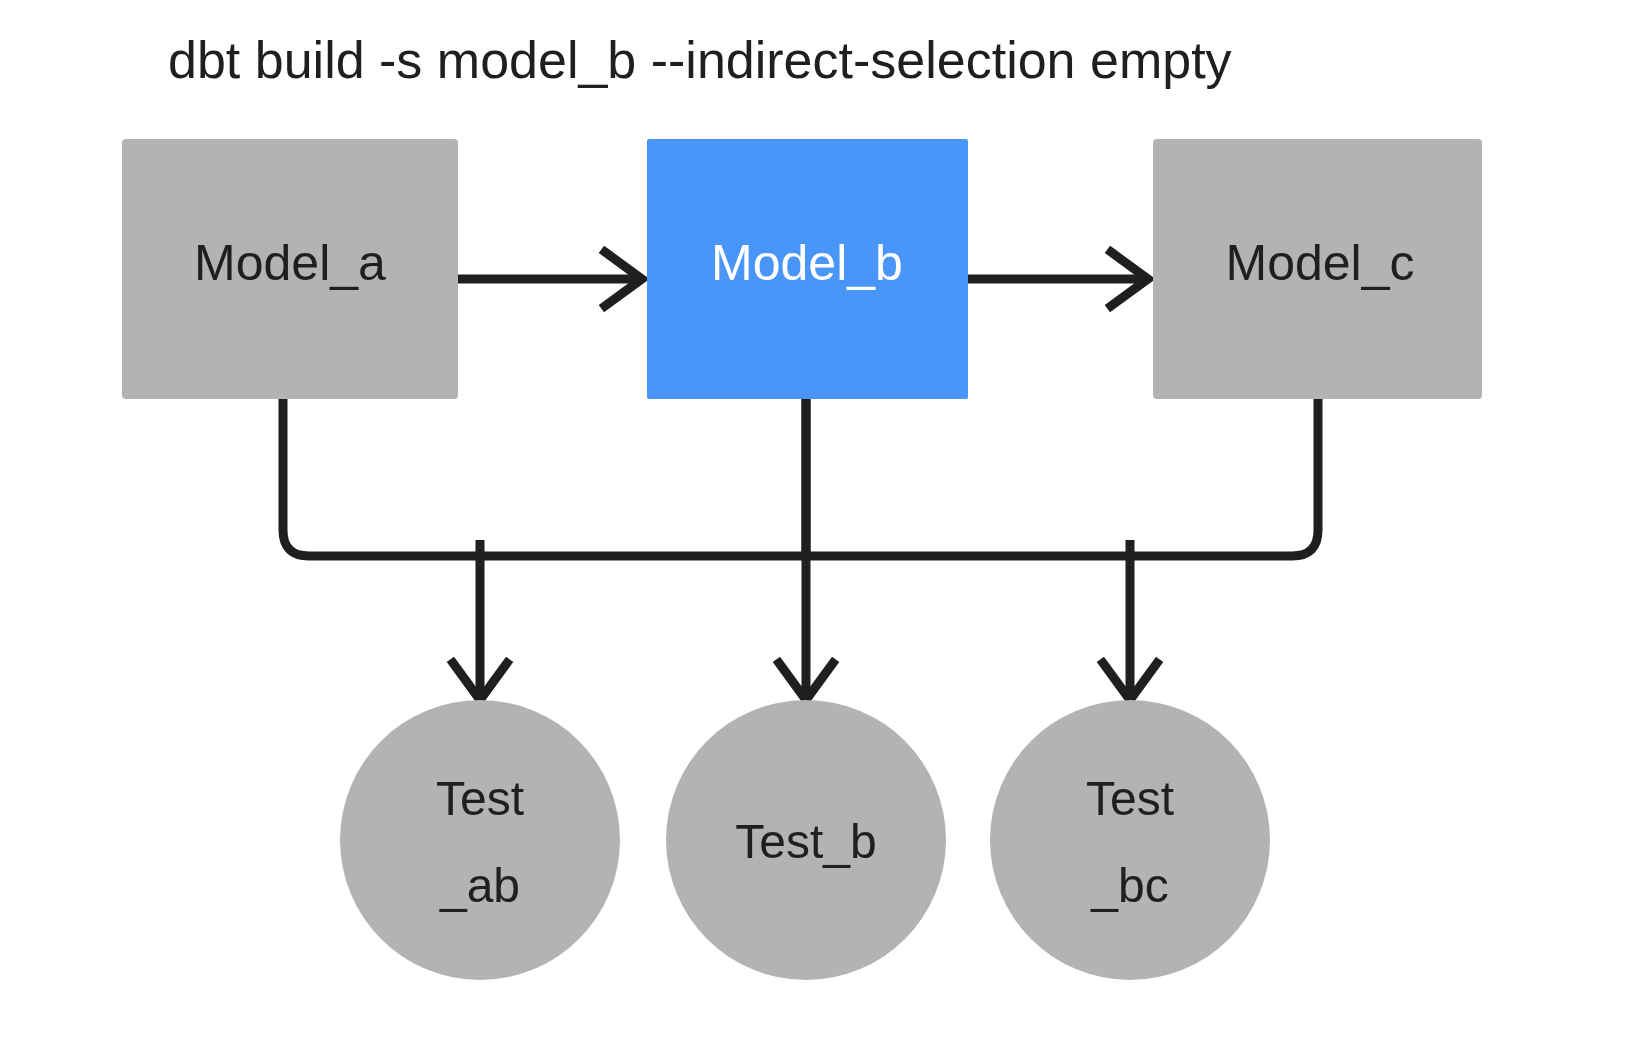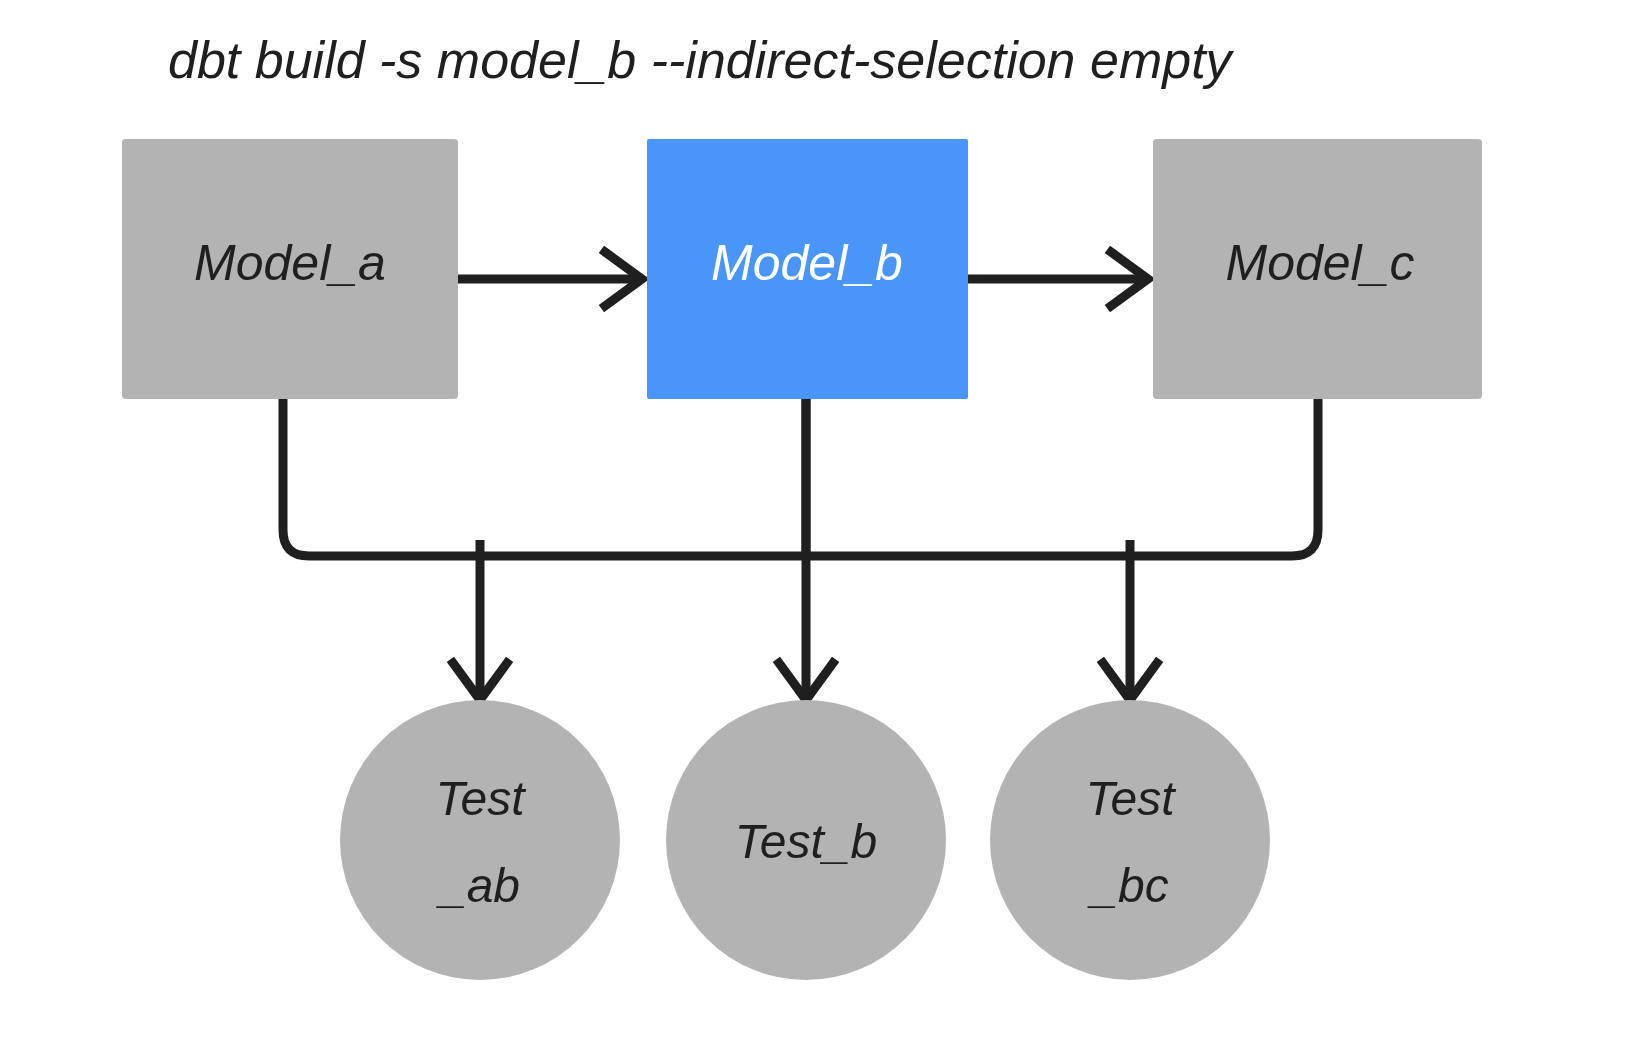--- a/index.html
+++ b/index.html
@@ -11,21 +11,20 @@
     width: 1630px;
     height: 1060px;
     font-family: "Liberation Sans", sans-serif;
     overflow: hidden;
   }
   #diagram-root {
     position: relative;
     width: 1630px;
     height: 1060px;
     background: #ffffff;
-    font-style: italic;
   }
   svg#dag {
     display: block;
     width: 1630px;
     height: 1060px;
   }
   .title-text {
     font-family: "Liberation Sans", sans-serif;
     font-size: 52px;
     fill: #1f1f1f;

